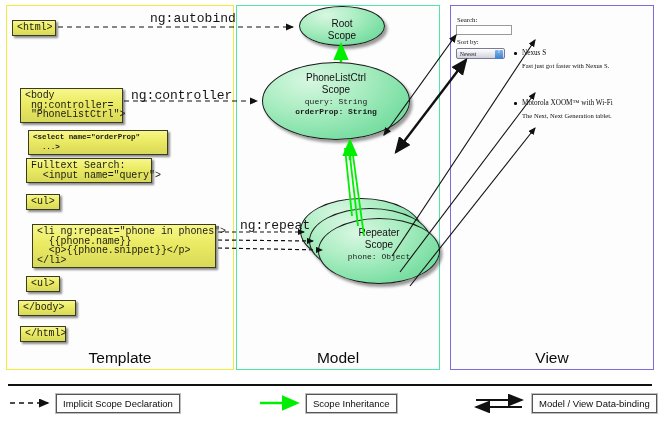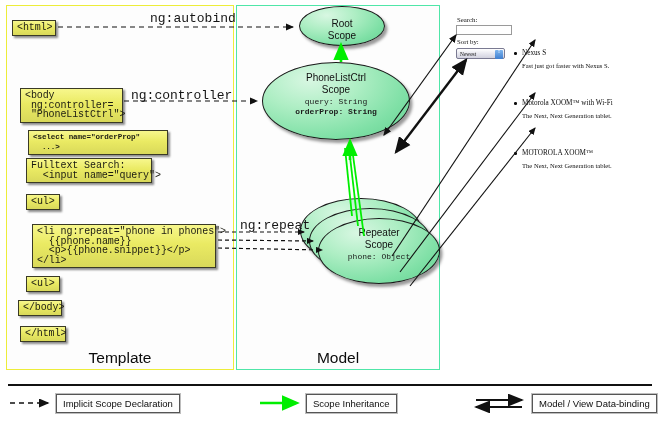--- a/index.html
+++ b/index.html
@@ -222,37 +222,40 @@
 </head>
 <body>
 
 <div id="stage">
 
   <div class="panel" id="panel-template">
     <div class="panel-label">Template</div>
   </div>
   <div class="panel" id="panel-model">
     <div class="panel-label">Model</div>
+  </div>
+  <div class="panel" id="panel-view">
+    <div class="panel-label">View</div>
   </div>
 
   <div class="codebox" style="left:12px;  top:20px;  width:44px;">&lt;html&gt;</div>
   <div class="codebox" style="left:20px;  top:88px;  width:103px;">&lt;body
  ng:controller=
  "PhoneListCtrl"&gt;</div>
   <div class="codebox bold" style="left:28px; top:130px; width:140px;">&lt;select name="orderProp"
   ...&gt;</div>
   <div class="codebox" style="left:26px;  top:158px; width:126px;">Fulltext Search:
   &lt;input name="query"&gt;</div>
   <div class="codebox" style="left:26px;  top:194px; width:34px;">&lt;ul&gt;</div>
   <div class="codebox" style="left:32px;  top:224px; width:184px;">&lt;li ng:repeat="phone in phones"&gt;
   {{phone.name}}
   &lt;p&gt;{{phone.snippet}}&lt;/p&gt;
 &lt;/li&gt;</div>
   <div class="codebox" style="left:26px;  top:276px; width:34px;">&lt;ul&gt;</div>
-  <div class="codebox" style="left:18px;  top:300px; width:44px;">&lt;/body&gt;</div>
+  <div class="codebox" style="left:18px;  top:300px; width:58px;">&lt;/body&gt;</div>
   <div class="codebox" style="left:20px;  top:326px; width:46px;">&lt;/html&gt;</div>
 
   <div class="ellipse" id="ellipse-root">
     <div class="e-title">
       <span>Root</span><br>
       <span>Scope</span>
     </div>
   </div>
 
   <div class="ellipse" id="ellipse-ctrl">
@@ -289,25 +292,20 @@
     </div>
 
     <div class="v-phone" id="v-phone-0">
       <span class="v-bullet"></span>
       <div class="v-name">Nexus S</div>
       <div class="v-snippet">Fast just got faster with Nexus S.</div>
     </div>
     <div class="v-phone" id="v-phone-1">
       <span class="v-bullet"></span>
       <div class="v-name">Motorola XOOM™ with Wi-Fi</div>
-      <div class="v-snippet">The Next, Next Generation tablet.</div>
-    </div>
-    <div class="v-phone" id="v-phone-2">
-      <span class="v-bullet"></span>
-      <div class="v-name">MOTOROLA XOOM™</div>
       <div class="v-snippet">The Next, Next Generation tablet.</div>
     </div>
   </div>
 
   <svg id="arrows" viewBox="0 0 660 421">
     <defs>
       <marker id="ah-black" markerWidth="7" markerHeight="7" refX="6" refY="3" orient="auto">
         <path d="M0,0 L7,3 L0,6 z" fill="#111"></path>
       </marker>
       <marker id="ah-black-sm" markerWidth="6" markerHeight="6" refX="5" refY="2.6" orient="auto">

